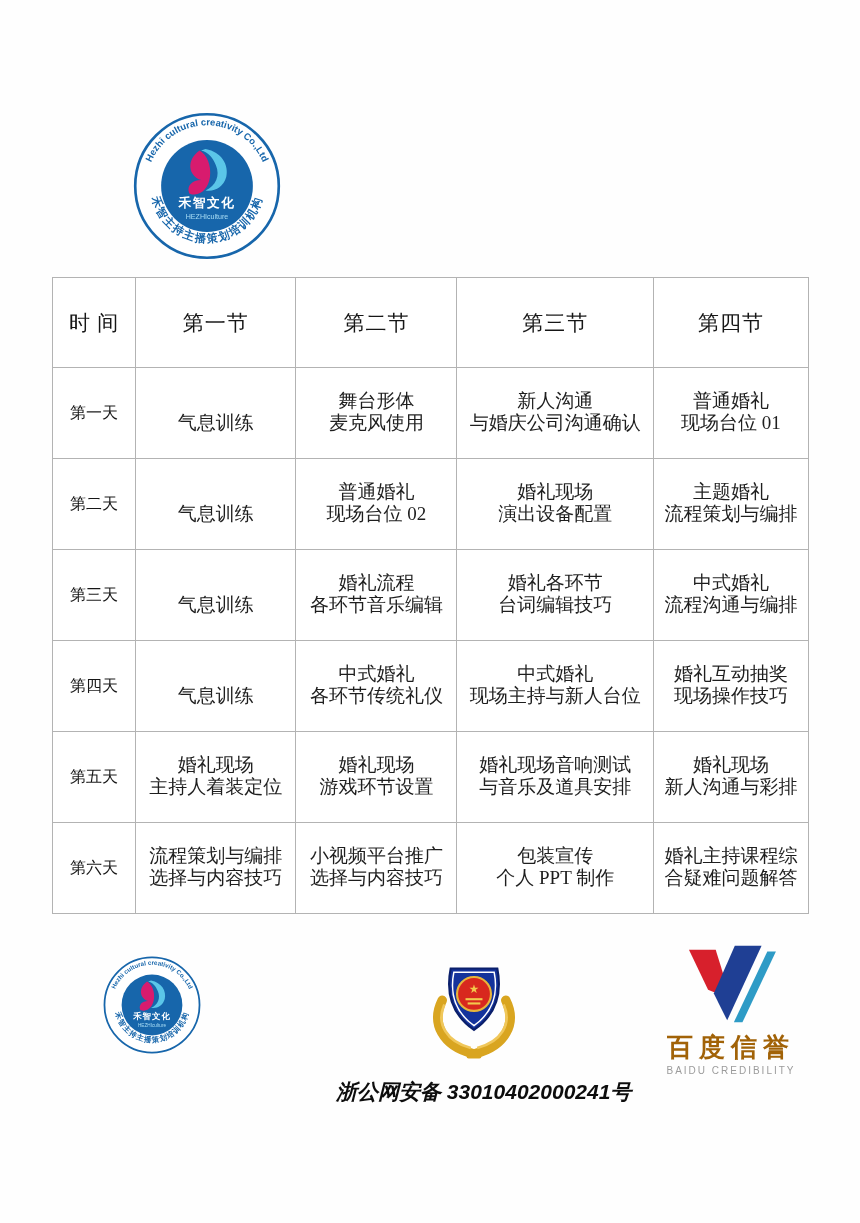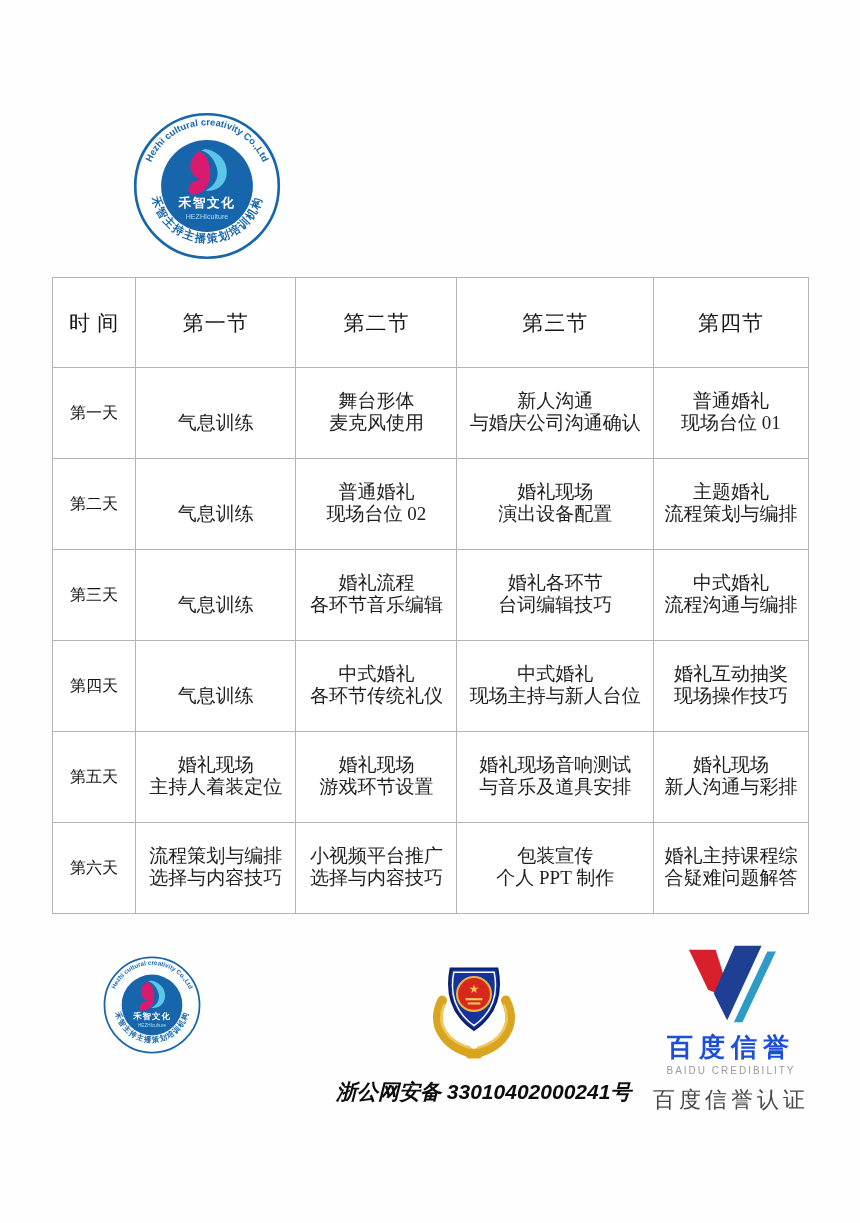--- a/index.html
+++ b/index.html
@@ -46,21 +46,21 @@
   .badge { position:absolute; left:420px; top:960px; width:108px; height:106px; }
   .police-text {
     position:absolute; left:336px; top:1078px; width:282px; text-align:center;
     font-family:"Liberation Sans","DejaVu Sans",sans-serif;
     font-size:21px; font-weight:bold; color:#0d0d0d; white-space:nowrap;font-style:italic;
   }
   .baidu-block { position:absolute; left:642px; top:942px; width:178px; text-align:center; }
   .baidu-v { width:118px; height:86px; display:block; margin:0 auto; }
   .baidu-cn1 {
     font-family:"Liberation Sans","DejaVu Sans",sans-serif;
-    font-size:26px; font-weight:bold; color:#1d4ed8; letter-spacing:6px; margin-top:2px; white-space:nowrap;
+    font-size:26px; font-weight:bold; color:#a16207; letter-spacing:6px; margin-top:2px; white-space:nowrap;
   }
   .baidu-en {
     font-family:"Liberation Sans","DejaVu Sans",sans-serif;
     font-size:10px; color:#9b9b9b; letter-spacing:2px; white-space:nowrap;
   }
   .baidu-cn2 {
     font-family:"Liberation Sans","DejaVu Sans",sans-serif;
     font-size:22px; color:#474747; letter-spacing:4px; margin-top:9px; white-space:nowrap;
   }
 </style>
@@ -325,16 +325,15 @@
   <div class="police-text">浙公网安备 33010402000241号</div>
 
   <div class="baidu-block">
     <svg class="baidu-v" viewBox="0 0 120 90">
       <polygon points="16,8 44,8 60,60 36,50" fill="#d7202c"></polygon>
       <polygon points="64,4 92,4 56,82 42,54" fill="#1f3f94"></polygon>
       <polygon points="98,10 107,10 72,84 63,84" fill="#2e9bc6"></polygon>
     </svg>
     <div class="baidu-cn1">百度信誉</div>
     <div class="baidu-en">BAIDU CREDIBILITY</div>
-    <div class="baidu-cn2">百度信誉认证</div>
   </div>
 
 </div>
 
 </body></html>

